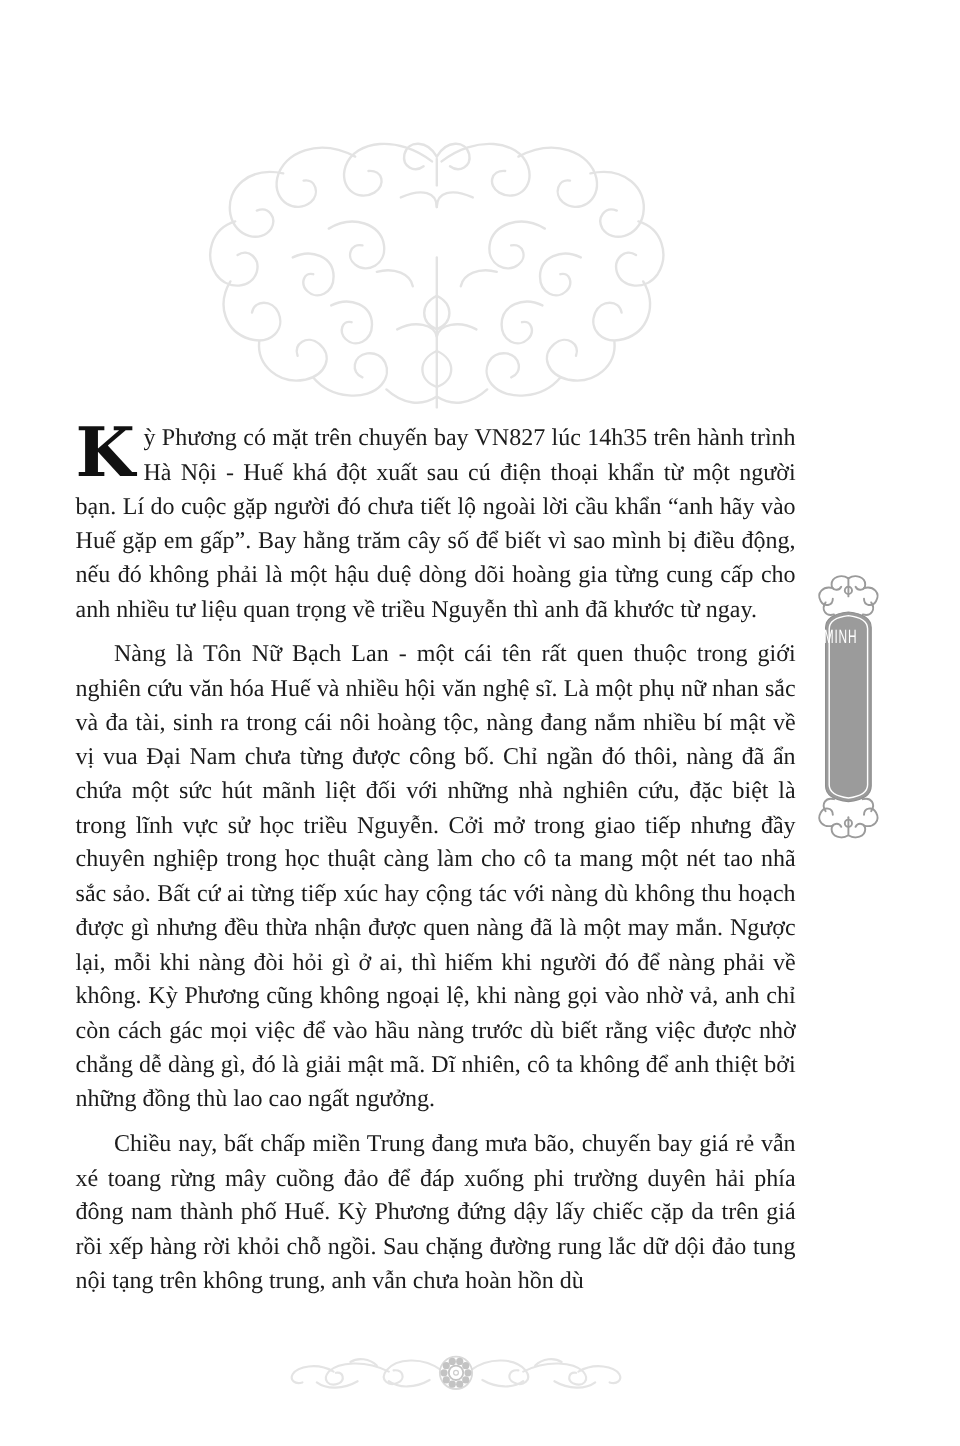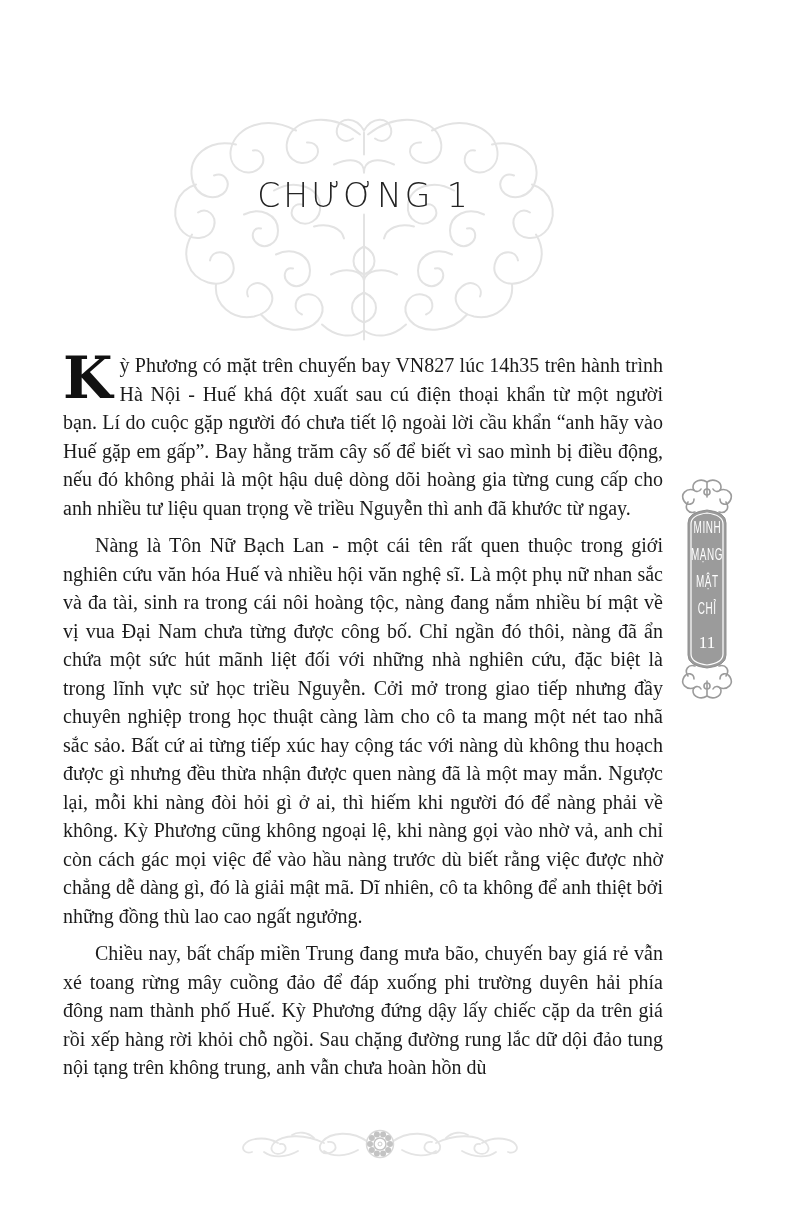--- a/index.html
+++ b/index.html
@@ -27,21 +27,21 @@
     float:left;
     font-family:"DejaVu Serif","Liberation Serif",serif;
     font-weight:bold;font-size:57px;line-height:47px;
     margin:3px 7px 0 0;color:#111111;
   }
   
   .margin-banner{position:absolute;left:678px;top:479px;width:58px;height:220px;}
   .margin-banner svg{position:absolute;left:0;top:0;}
   .banner-text{
     position:absolute;left:0;top:40px;width:58px;
-    display:flex;flex-direction:column;align-items:center;gap:10px;
+    display:flex;flex-direction:row;align-items:center;gap:10px;
   }
   .banner-line{
     font-family:"Liberation Sans","DejaVu Sans",sans-serif;
     font-size:16px;line-height:17px;color:#ffffff;letter-spacing:1px;
     transform:scaleX(0.62);transform-origin:center;white-space:nowrap;
   }
   .banner-page-number{
     font-family:"Liberation Serif","DejaVu Serif",serif;
     font-weight:normal;font-size:17px;line-height:17px;color:#ffffff;margin-top:7px;
   }
@@ -76,21 +76,20 @@
       <path d="M200,34 C208,20 224,20 227,32 C229,42 219,48 211,42"></path>
       <path d="M200,36 L200,58"></path>
       <path d="M200,118 L200,243"></path>
       <path d="M200,150 C186,157 186,172 200,178"></path>
       <path d="M200,150 C214,157 214,172 200,178"></path>
       <path d="M200,196 C184,203 184,220 200,226"></path>
       <path d="M200,196 C216,203 216,220 200,226"></path>
     </g>
   </svg>
 
-  <div class="chapter-title">CHƯƠNG 1</div>
 
   <div class="text-block">
     <p><span class="dropcap">K</span><span>ỳ Phương có mặt trên chuyến bay VN827 lúc 14h35 trên hành trình Hà Nội - Huế khá đột xuất sau cú điện thoại khẩn từ một người bạn. Lí do cuộc gặp người đó chưa tiết lộ ngoài lời cầu khẩn “anh hãy vào Huế gặp em gấp”. Bay hằng trăm cây số để biết vì sao mình bị điều động, nếu đó không phải là một hậu duệ dòng dõi hoàng gia từng cung cấp cho anh nhiều tư liệu quan trọng về triều Nguyễn thì anh đã khước từ ngay.</span></p>
     <p class="indent">Nàng là Tôn Nữ Bạch Lan - một cái tên rất quen thuộc trong giới nghiên cứu văn hóa Huế và nhiều hội văn nghệ sĩ. Là một phụ nữ nhan sắc và đa tài, sinh ra trong cái nôi hoàng tộc, nàng đang nắm nhiều bí mật về vị vua Đại Nam chưa từng được công bố. Chỉ ngần đó thôi, nàng đã ẩn chứa một sức hút mãnh liệt đối với những nhà nghiên cứu, đặc biệt là trong lĩnh vực sử học triều Nguyễn. Cởi mở trong giao tiếp nhưng đầy chuyên nghiệp trong học thuật càng làm cho cô ta mang một nét tao nhã sắc sảo. Bất cứ ai từng tiếp xúc hay cộng tác với nàng dù không thu hoạch được gì nhưng đều thừa nhận được quen nàng đã là một may mắn. Ngược lại, mỗi khi nàng đòi hỏi gì ở ai, thì hiếm khi người đó để nàng phải về không. Kỳ Phương cũng không ngoại lệ, khi nàng gọi vào nhờ vả, anh chỉ còn cách gác mọi việc để vào hầu nàng trước dù biết rằng việc được nhờ chẳng dễ dàng gì, đó là giải mật mã. Dĩ nhiên, cô ta không để anh thiệt bởi những đồng thù lao cao ngất ngưởng.</p>
     <p class="indent">Chiều nay, bất chấp miền Trung đang mưa bão, chuyến bay giá rẻ vẫn xé toang rừng mây cuồng đảo để đáp xuống phi trường duyên hải phía đông nam thành phố Huế. Kỳ Phương đứng dậy lấy chiếc cặp da trên giá rồi xếp hàng rời khỏi chỗ ngồi. Sau chặng đường rung lắc dữ dội đảo tung nội tạng trên không trung, anh vẫn chưa hoàn hồn dù</p>
   </div>
 
   <div class="margin-banner">
     <svg width="58" height="220" viewBox="0 0 58 220" xmlns="http://www.w3.org/2000/svg" aria-hidden="true">
       <g id="bf" stroke="#9b9b9b" fill="none" stroke-width="1.6" stroke-linecap="round">

